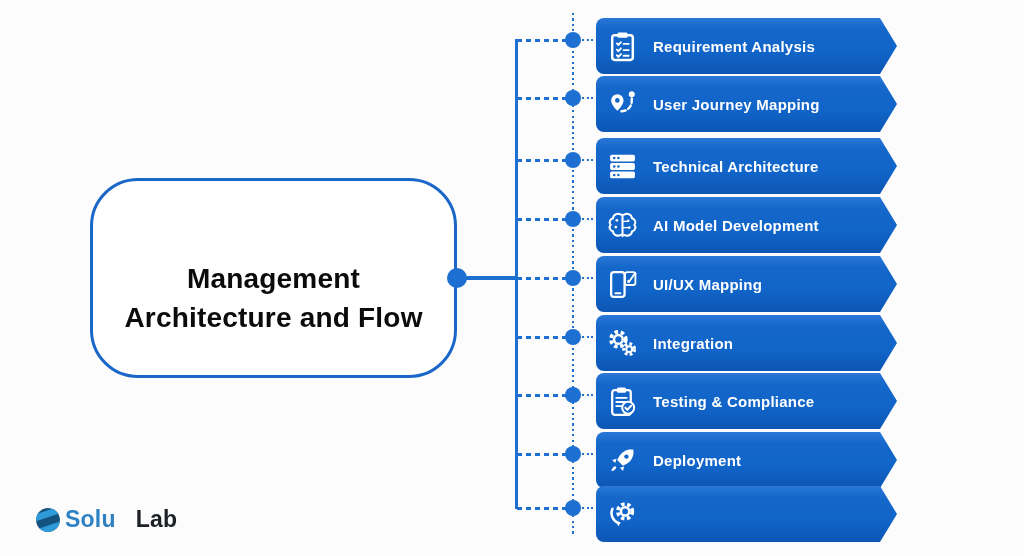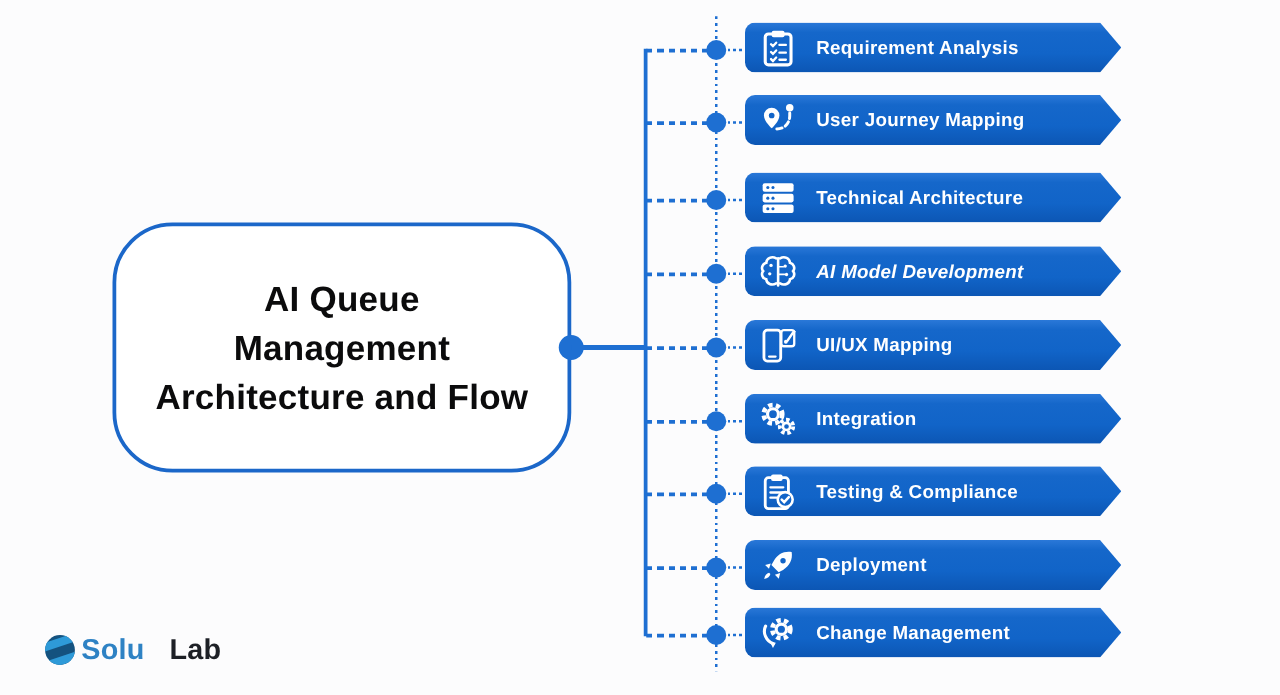--- a/index.html
+++ b/index.html
@@ -54,21 +54,21 @@
   }
   .node-dot{
     position:absolute;left:565px;top:14px;width:16px;height:16px;border-radius:50%;
     background:var(--line-blue);
   }
   .micro-dash{
     position:absolute;left:582px;top:21px;width:14px;height:2.2px;
     background:repeating-linear-gradient(90deg,var(--line-blue) 0 2.2px,transparent 2.2px 4.6px);
   }
   .banner{
-    position:absolute;left:596px;top:0;width:301px;height:40px;
+    position:absolute;left:596px;top:0;width:301px;height:56px;
     background:linear-gradient(180deg,var(--banner-blue-light) 0%,#1567ca 20%,var(--banner-blue) 62%,var(--banner-blue-dark) 100%);
     border-radius:8px 0 0 8px;
     clip-path:polygon(0 0,calc(100% - 17px) 0,100% 50%,calc(100% - 17px) 100%,0 100%);
     display:flex;align-items:center;padding-left:10px;
   }
   .step-icon{width:33px;height:33px;display:inline-flex;align-items:center;justify-content:center;flex:0 0 33px;}
   .step-icon svg{width:33px;height:33px;display:block;}
   .step-label{
     color:#ffffff;font-size:15px;font-weight:700;letter-spacing:.25px;margin-left:14px;
     white-space:nowrap;
@@ -81,21 +81,21 @@
   .logo-solu{color:var(--logo-blue);}
   .logo-lab{color:var(--logo-dark);margin-left:20px;}
 </style>
 </head>
 <body>
 
 <div class="canvas">
 
   <div class="title-box">
     <div class="title">
-      <span>AI Queue</span><br>
+      <br>
       <span>Management</span><br>
       <span>Architecture and Flow</span>
     </div>
   </div>
 
   <div class="hub-dot"></div>
   <div class="hub-line"></div>
   <div class="spine"></div>
   <div class="dotted-spine"></div>
 
@@ -157,21 +157,21 @@
                 <circle cx="12" cy="16" r="1.2"></circle>
                 <circle cx="8" cy="24.2" r="1.2"></circle>
                 <circle cx="12" cy="24.2" r="1.2"></circle>
               </g>
             </svg>
           </span>
       <span class="step-label">Technical Architecture</span>
     </div>
   </div>
 
-  <div class="step-row" style="top: 197px; font-style: italic;">
+  <div class="step-row" style="top: 197px;">
     <div class="h-dash"></div>
     <div class="node-dot"></div>
     <div class="micro-dash"></div>
     <div class="banner">
       <span class="step-icon">
             <svg viewBox="0 0 32 32" fill="none" stroke="#fff" stroke-width="2" stroke-linecap="round">
               <path d="M14.5 5.5C11 3.5 7 5.5 6.8 9 3.8 9.7 2.5 13.2 4.4 15.4c-1.9 2.2-.6 5.7 2.4 6.4.2 3.3 4.2 5.2 7.7 3.2"></path>
               <path d="M17.5 5.5C21 3.5 25 5.5 25.2 9c3 .7 4.3 4.2 2.4 6.4 1.9 2.2.6 5.7-2.4 6.4-.2 3.3-4.2 5.2-7.7 3.2"></path>
               <line x1="16" y1="5.5" x2="16" y2="26.5"></line>
               <circle cx="10.5" cy="11" r="1.3" fill="#fff" stroke="none"></circle>
@@ -262,21 +262,20 @@
     <div class="micro-dash"></div>
     <div class="banner">
       <span class="step-icon">
             <svg viewBox="0 0 32 32" fill="none" stroke="#fff">
               <circle cx="18.5" cy="13" r="7" stroke-width="3.6" stroke-dasharray="3.3 2.5"></circle>
               <circle cx="18.5" cy="13" r="4" stroke-width="2.4"></circle>
               <path d="M6.3 10.5c-2.6 5.2.4 11.8 6 13.8" stroke-width="2.4" stroke-linecap="round"></path>
               <path d="M12 27.5l2.2-4-4.5-.7z" fill="#fff" stroke="none"></path>
             </svg>
           </span>
-      <span class="step-label">Change Management</span>
     </div>
   </div>
 </div>
 
   <div class="logo">
     <svg class="logo-icon" viewBox="0 0 24 24">
       <defs>
           <clipPath id="lc">
             <circle cx="12" cy="12" r="11"></circle>
           </clipPath>

